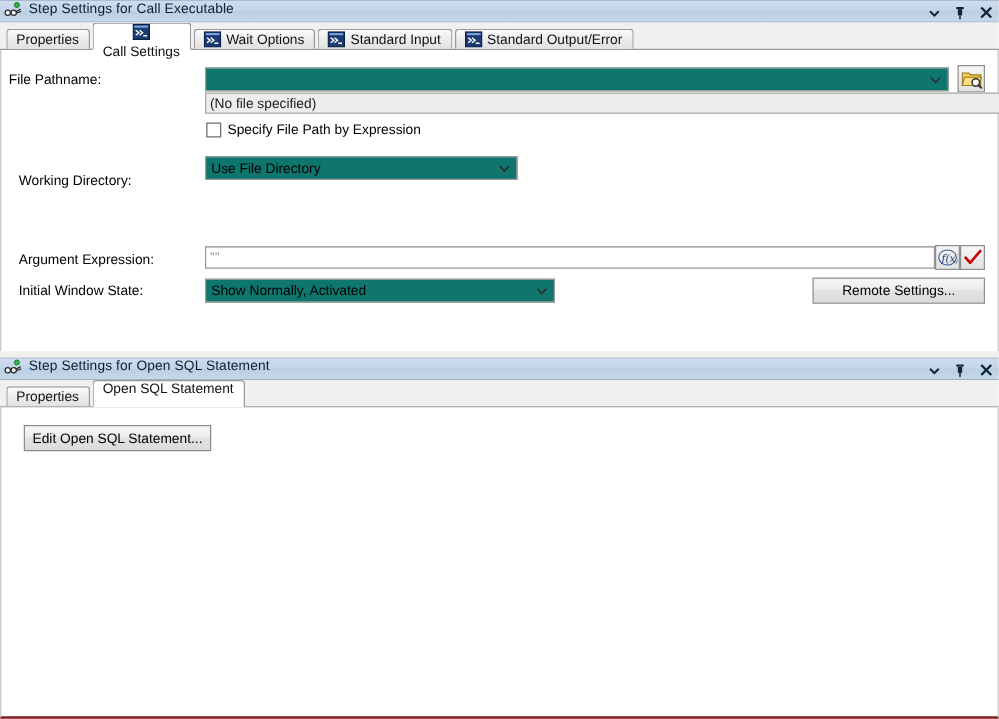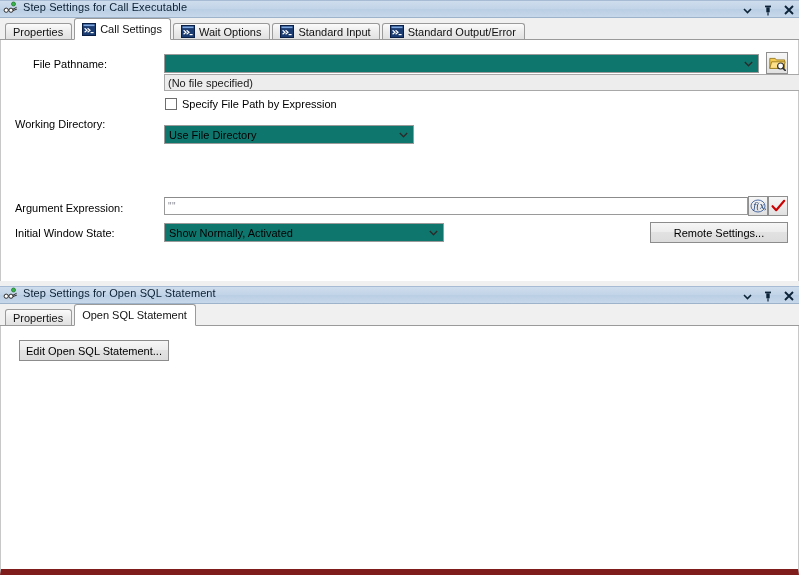--- a/index.html
+++ b/index.html
@@ -100,20 +100,21 @@
     box-sizing: border-box;
     cursor: default;
     white-space: nowrap;
   }
   .tab.active {
     background: #ffffff;
     height: 22px;
     margin-bottom: -1px;
     z-index: 3;
     border-bottom: 1px solid #ffffff;
+    flex-direction: column;
   }
   .tab-icon {
     width: 14px;
     height: 13px;
     flex: 0 0 auto;
   }
 
   
   .panel-body {
     position: relative;
@@ -320,21 +321,21 @@
           <path d="M5.6 5.2 L8.0 7.2 L5.6 9.2" stroke="#ffffff" stroke-width="1.2" fill="none"></path>
           <rect x="8.6" y="9.0" width="3" height="1.2" fill="#ffffff"></rect>
         </svg>
       </span>
       <span>Standard Output/Error</span>
     </div>
   </div>
 
   <div class="panel-body" style="height:241px;">
 
-    <span class="row-label" style="left:32px; top:18px;text-align:center;">File Pathname:</span>
+    <span class="row-label" style="left:6px; top:18px;text-align:center;">File Pathname:</span>
 
     <div class="combo" style="left:163px; top:14px; width:595px; height:19px;">
       <span></span>
       <span class="combo-arrow">
         <svg width="9" height="6" viewBox="0 0 9 6">
             <path d="M0.8 1 L4.5 4.8 L8.2 1" stroke="#2b2b2b" stroke-width="1.4" fill="none"></path>
           </svg>
       </span>
     </div>
 
@@ -349,21 +350,21 @@
 
     <div class="field readonly" style="left:163px; top:34px; width:712px; height:17px;">
       <span>(No file specified)</span>
     </div>
 
     <div class="checkrow" style="left:164px; top:58px;">
       <span class="checkbox"></span>
       <span>Specify File Path by Expression</span>
     </div>
 
-    <span class="row-label" style="left:14px; top:78px;">Working Directory:</span>
+    <span class="row-label" style="left:14px; top:99px;">Working Directory:</span>
     <div class="combo" style="left:163px; top:85px; width:250px; height:19px;">
       <span>Use File Directory</span>
       <span class="combo-arrow">
         <svg width="9" height="6" viewBox="0 0 9 6">
             <path d="M0.8 1 L4.5 4.8 L8.2 1" stroke="#2b2b2b" stroke-width="1.4" fill="none"></path>
           </svg>
       </span>
     </div>
 
     <span class="row-label" style="left:14px; top:162px;">Argument Expression:</span>
@@ -437,18 +438,18 @@
 
   <div class="tabstrip">
     <div class="tab">
       <span>Properties</span>
     </div>
     <div class="tab active">
       <span>Open SQL Statement</span>
     </div>
   </div>
 
-  <div class="panel-body" style="height:249px; border-bottom:6px solid #7f1d1d;text-align:right;">
+  <div class="panel-body" style="height:249px; border-bottom:2px solid #7f1d1d;text-align:right;">
     <div class="btn" style="left:18px; top:14px; width:150px; height:21px;">
       <span>Edit Open SQL Statement...</span>
     </div>
   </div>
 </div>
 
 </body></html>

